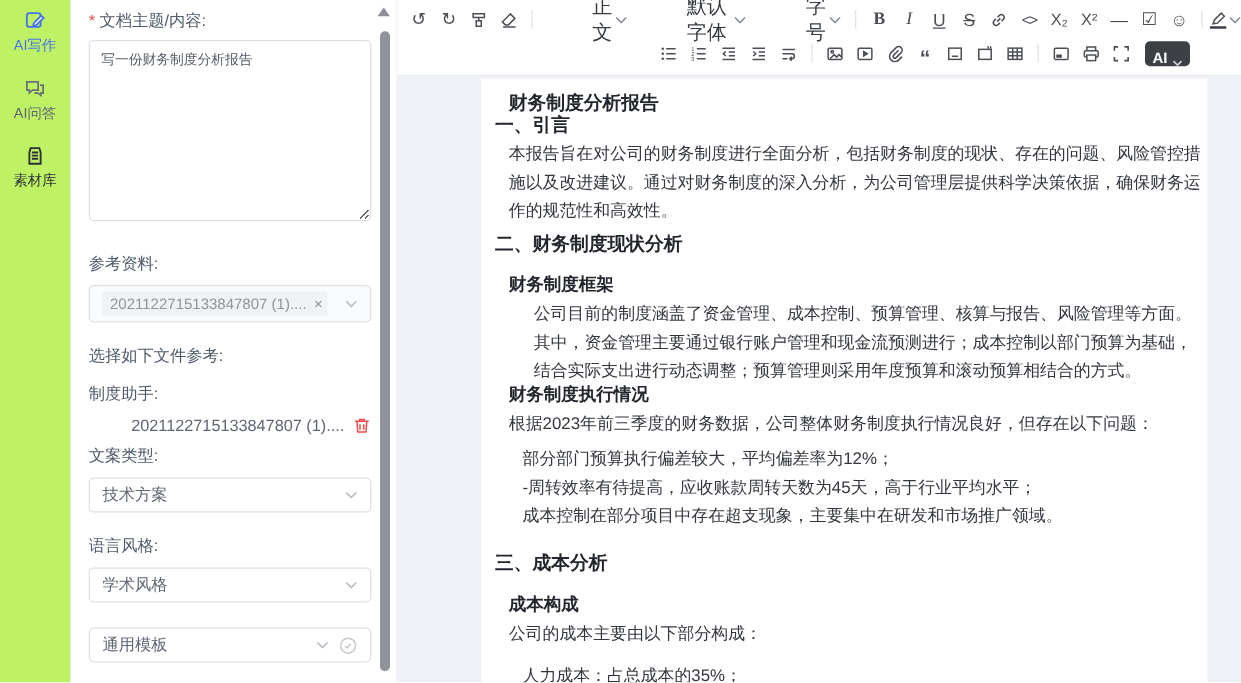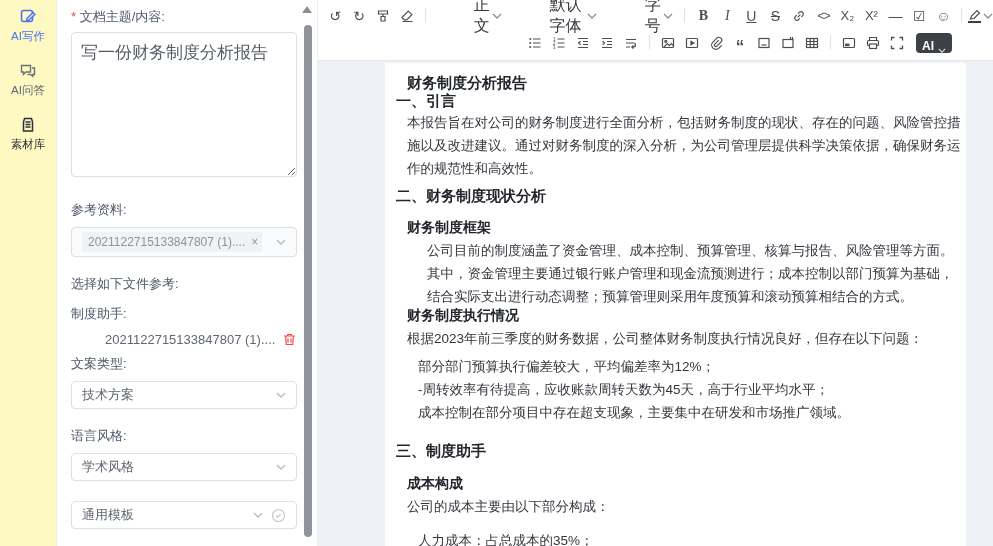--- a/index.html
+++ b/index.html
@@ -2,33 +2,33 @@
 <html><head>
 <meta charset="utf-8">
 <style>
   * { box-sizing: border-box; margin: 0; padding: 0; }
   html,body { width: 993px; height: 546px; overflow: hidden; background:#fff;
     font-family:"Liberation Sans","DejaVu Sans",sans-serif; }
   .app { display:flex; width:993px; height:546px; }
 
   
   .rail { width:57px; flex:0 0 57px; border-right:1px solid #eceef2; padding-top:8px;
-    display:flex; flex-direction:column; align-items:center; gap:18px; background:#fef9c3; }
+    display:flex; flex-direction:column; align-items:center; gap:18px; background:#bef264; }
   .rail-item { display:flex; flex-direction:column; align-items:center; gap:3px; cursor:pointer; }
   .rail-item .lbl { font-size:11.5px; color:#5f6672; }
   .rail-item.active .lbl { color:#4a73f0; }
   .ric { width:18px; height:18px; }
 
   
   .form-panel { width:261px; flex:0 0 261px; border-right:1px solid #eceef2; background:#fff;
     position:relative; padding:8px 20px 0 14px; }
   .flabel { font-size:13px; color:#4e5969; }
   .req::before { content:"* "; color:#f2494a; }
   .ftextarea { width:100%; height:145px; margin-top:6px; border:1px solid #dcdfe6; border-radius:4px;
-    resize:both; padding:7px 9px; font-size:17px; color:#565c66; line-height:1.5;
+    resize:both; padding:7px 9px; font-size:11px; color:#565c66; line-height:1.5;
     font-family:inherit; outline:none; }
   .fgroup { margin-top:20px; }
   .fselect { margin-top:8px; height:28px; border:1px solid #dcdfe6; border-radius:4px; background:#fff;
     display:flex; align-items:center; padding:0 10px; cursor:pointer; position:relative; }
   .fselect .val { font-size:13px; color:#5f6672; flex:1; }
   .tag { background:#f0f2f5; border-radius:2px; font-size:12px; color:#909399; padding:3px 6px;
     display:inline-flex; align-items:center; gap:6px; max-width:180px; white-space:nowrap; }
   .tag .x { color:#909399; font-size:12px; cursor:pointer; }
   .cv { width:10px; height:6px; flex:0 0 auto; }
   .indent1 { margin-top:12px; }
@@ -358,21 +358,21 @@
           <div class="blk h2" style="margin-top: -5px;">一、引言</div>
           <div class="blk p" style="margin-top: -1px; max-width: 558px;">本报告旨在对公司的财务制度进行全面分析，包括财务制度的现状、存在的问题、风险管控措施以及改进建议。通过对财务制度的深入分析，为公司管理层提供科学决策依据，确保财务运作的规范性和高效性。</div>
           <div class="blk h2" style="margin-top: 4px;">二、财务制度现状分析</div>
           <div class="blk h3" style="margin-top: 9px;">财务制度框架</div>
           <div class="blk p" style="max-width: 530px; margin-left: 20px;">公司目前的制度涵盖了资金管理、成本控制、预算管理、核算与报告、风险管理等方面。其中，资金管理主要通过银行账户管理和现金流预测进行；成本控制以部门预算为基础，结合实际支出进行动态调整；预算管理则采用年度预算和滚动预算相结合的方式。</div>
           <div class="blk h3" style="margin-top: -4px;">财务制度执行情况</div>
           <div class="blk p">根据2023年前三季度的财务数据，公司整体财务制度执行情况良好，但存在以下问题：</div>
           <div class="blk li" style="margin-top: 5px;">部分部门预算执行偏差较大，平均偏差率为12%；</div>
           <div class="blk li">-周转效率有待提高，应收账款周转天数为45天，高于行业平均水平；</div>
           <div class="blk li">成本控制在部分项目中存在超支现象，主要集中在研发和市场推广领域。</div>
-          <div class="blk h2" style="margin-top: 15px;">三、制度助手</div>
+          <div class="blk h2" style="margin-top: 15px;">三、成本分析</div>
           <div class="blk h3" style="margin-top: 10px;">成本构成</div>
           <div class="blk p">公司的成本主要由以下部分构成：</div>
           <div class="blk li" style="margin-top: 11px;">人力成本：占总成本的35%；</div>
         </div>
     </div>
 
 
   </main>
 </div>
 

